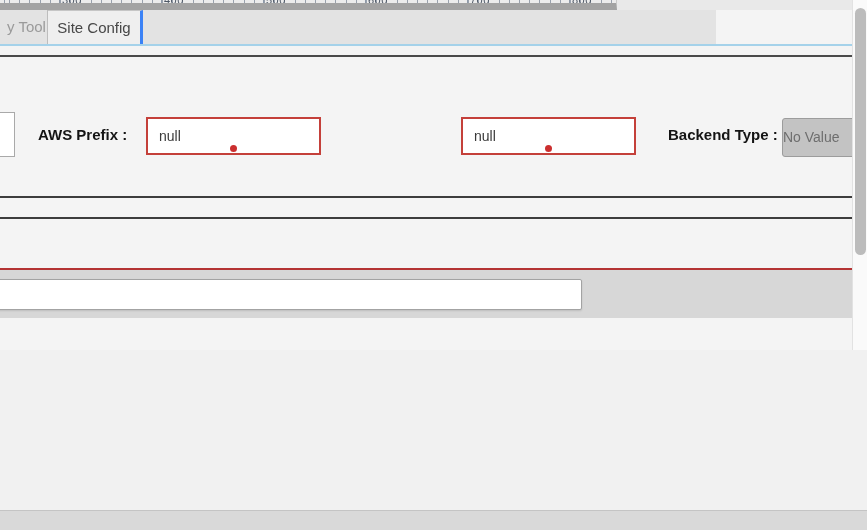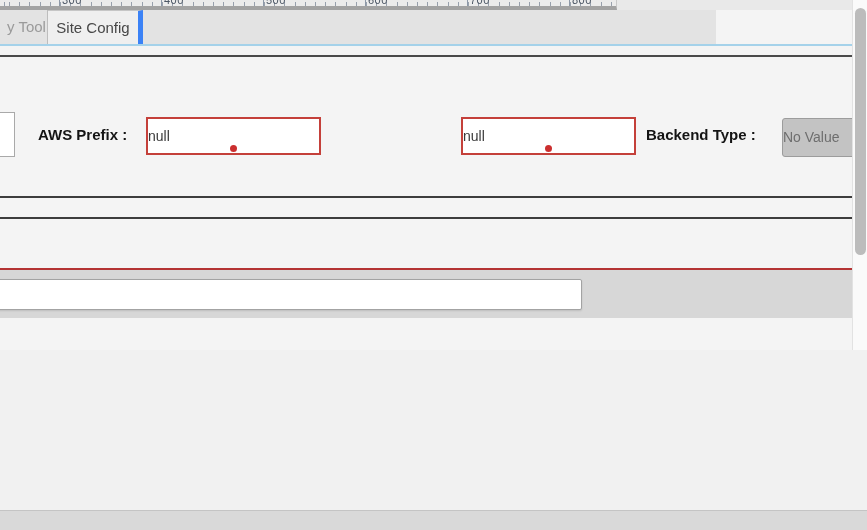--- a/index.html
+++ b/index.html
@@ -28,21 +28,21 @@
   .ruler-row {
     position: absolute; left: 0; top: 0;
     width: 852px; height: 10px;
     background: #e9e9e9;
   }
   .ruler {
     position: absolute; left: 0; top: 0;
     width: 617px; height: 10px;
     background: #ececec;
     border-right: 1px solid #c9c9c9;
-    border-bottom: 4px solid #a3a3a3;
+    border-bottom: 7px solid #a3a3a3;
     overflow: hidden;
   }
   .ruler-minor-ticks {
     position: absolute; left: 0; bottom: 0;
     width: 617px; height: 4px;
     background: repeating-linear-gradient(to right,
       rgba(125,136,152,0.75) 0 1px, transparent 1px 10.2px);
     background-position-x: 9px;
   }
   .ruler-label {
@@ -75,21 +75,21 @@
     padding-left: 7px;
     border-right: 1px solid #bdbdbd;
     overflow: hidden;
     background: #e3e3e3;
   }
   .tab-active {
     left: 48px; width: 95px;
     background: #efefef;
     color: #474747;
     text-align: center;
-    border-right: 5px solid #3b82f6;
+    border-right: 3px solid #3b82f6;
     border-top: 1px solid #c6c6c6;
   }
   .blue-underline {
     position: absolute; left: 0; top: 44px;
     width: 852px; height: 2px;
     background: #a5d2ea;
   }
 
   
   .dark-line { position: absolute; left: 0; width: 852px; height: 2px; background: #424242; }
@@ -111,34 +111,35 @@
     font-size: 14px; color: #333;
   }
   .field-label {
     position: absolute; top: 112px; height: 45px;
     line-height: 45px;
     font-size: 15px; font-weight: bold; color: #141414;
     white-space: nowrap;
   }
   .lbl-prefix { left: 38px; }
   .lbl-region { left: 346px; }
-  .lbl-backend { left: 646px; }
+  .lbl-backend { left: 668px; }
 
   .error-input-wrap {
     position: absolute; top: 117px;
     width: 175px; height: 38px;
     background: #ffffff;
     border: 2px solid #c4403a;
   }
   .wrap-prefix { left: 146px; }
   .wrap-region { left: 461px; }
   .error-input-wrap input {
     width: 100%; height: 100%;
     border: none; outline: none;
     background: transparent;
+    padding-left: 11px;
     font-family: "Liberation Sans", sans-serif;
     font-size: 14px; color: #3a3a3a;
   }
   .error-dot {
     position: absolute;
     left: calc(50% - 3.5px); top: 26px;
     width: 7px; height: 7px;
     border-radius: 50%;
     background: #cb2f2f;
   }

